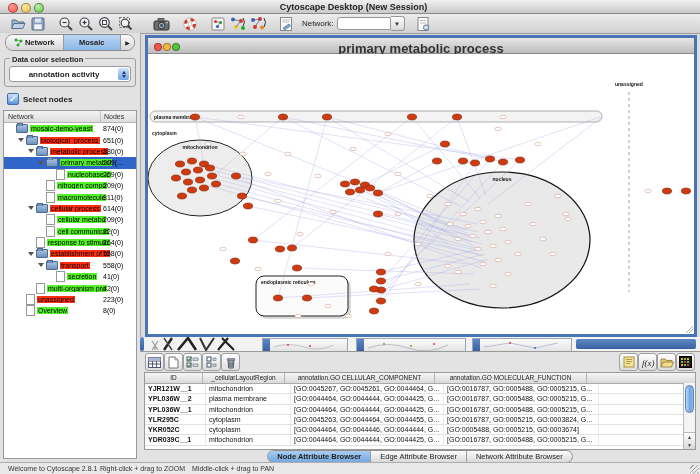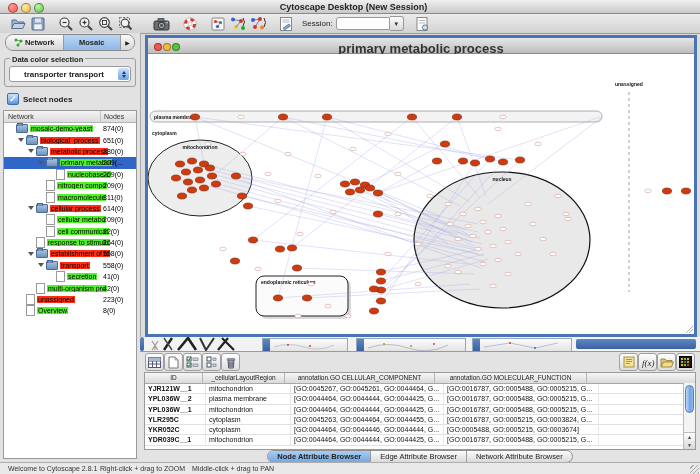--- a/index.html
+++ b/index.html
@@ -221,21 +221,21 @@
     </span>
     <div class="tsep"></div>
     <span class="tbtn">
       <svg width="18" height="18">
           <rect x="3.5" y="2.5" width="11" height="13" fill="#fcfcfc" stroke="#888"></rect>
           <line x1="5.5" y1="5" x2="12.5" y2="5" stroke="#aaa" stroke-width="0.8"></line>
           <line x1="5.5" y1="7" x2="12.5" y2="7" stroke="#aaa" stroke-width="0.8"></line>
           <path d="M6 13 l6 -4 l1.5 2 l-6 4z" fill="#7aa5d8" stroke="#44608a" stroke-width="0.6"></path>
         </svg>
     </span>
-    <span class="search-label">Session:</span>
+    <span class="search-label">Network:</span>
     <div class="search-box"></div>
     <div class="search-drop">▼</div>
     <div class="tsep"></div>
     <span class="tbtn">
       <svg width="18" height="18">
           <rect x="4" y="2.5" width="10" height="13" fill="#fcfcfc" stroke="#888"></rect>
           <line x1="6" y1="5.5" x2="12" y2="5.5" stroke="#aaa" stroke-width="0.8"></line>
           <line x1="6" y1="8" x2="12" y2="8" stroke="#aaa" stroke-width="0.8"></line>
           <circle cx="12" cy="12.5" r="2.6" fill="#cfe0f2" stroke="#44608a" stroke-width="0.8"></circle>
         </svg>
@@ -255,21 +255,21 @@
         <span>Network</span>
       </div>
       <div class="cp-tab sel">
         <span>Mosaic</span>
       </div>
       <div class="cp-tab-arrow">▶</div>
     </div>
     <div class="groupbox">
       <span class="legend">Data color selection</span>
       <div class="dropdown">
-        <span class="dtext">transporter transport</span>
+        <span class="dtext">annotation activity</span>
         <span class="stepper">
             <i class="up"></i>
             <i class="dn"></i>
           </span>
       </div>
     </div>
     <div class="cbrow">
       <span class="cbox">✓</span>
       <span class="cblabel">Select nodes</span>
     </div>

